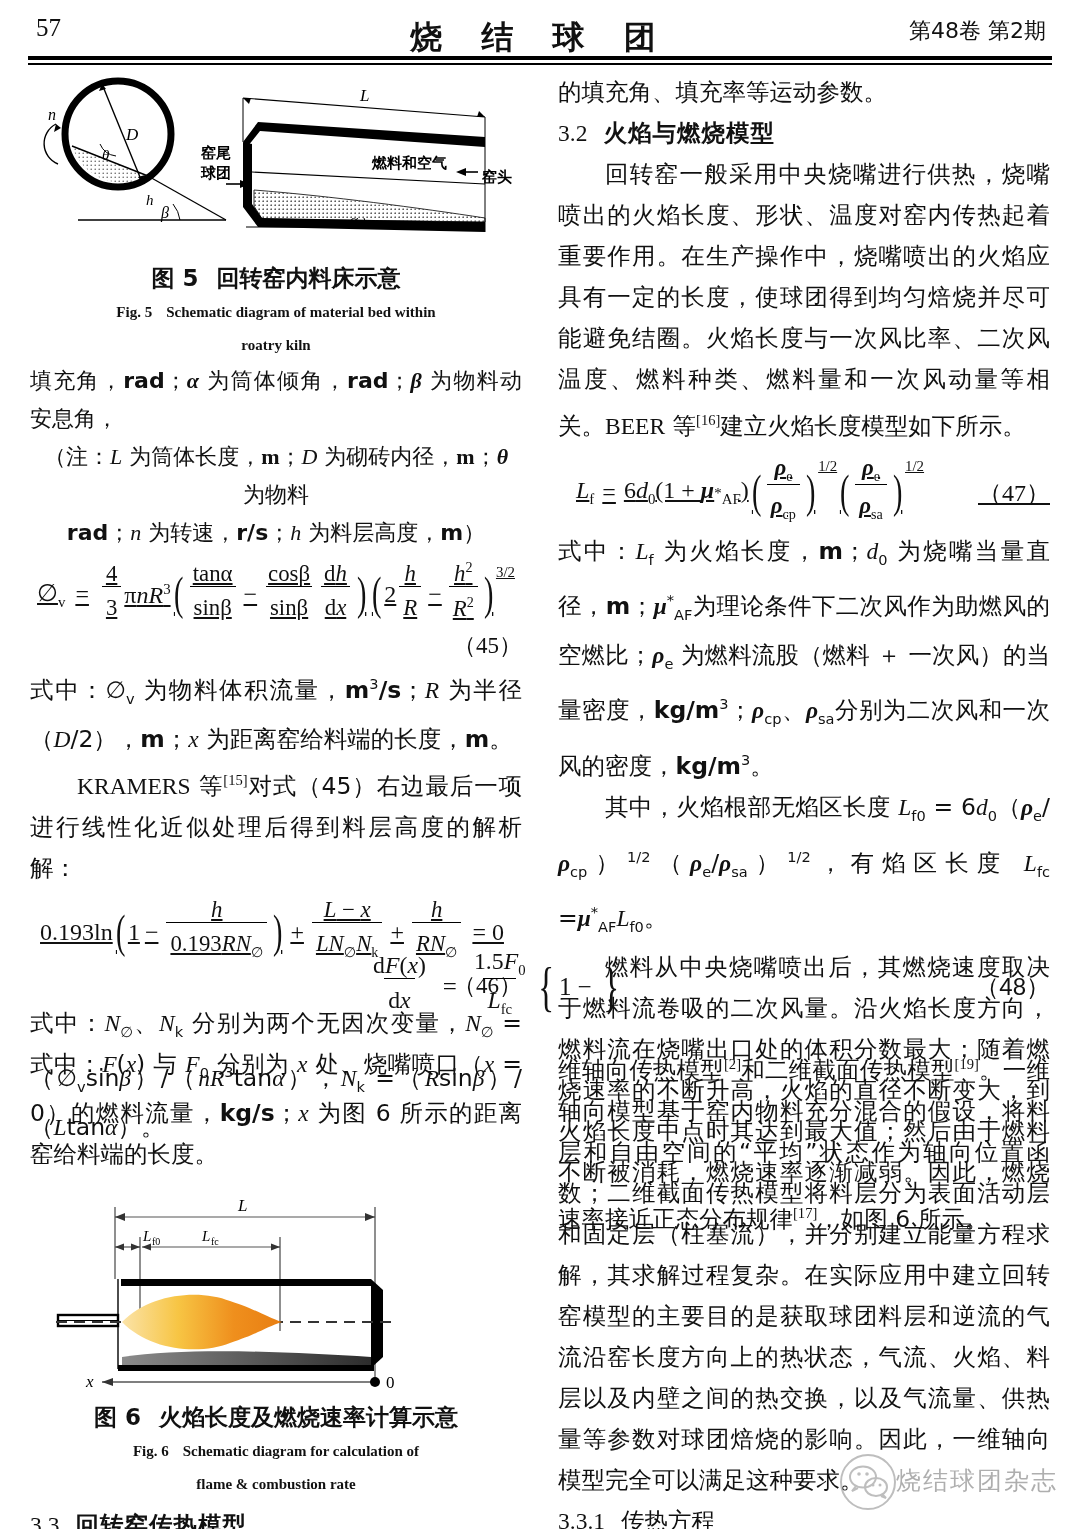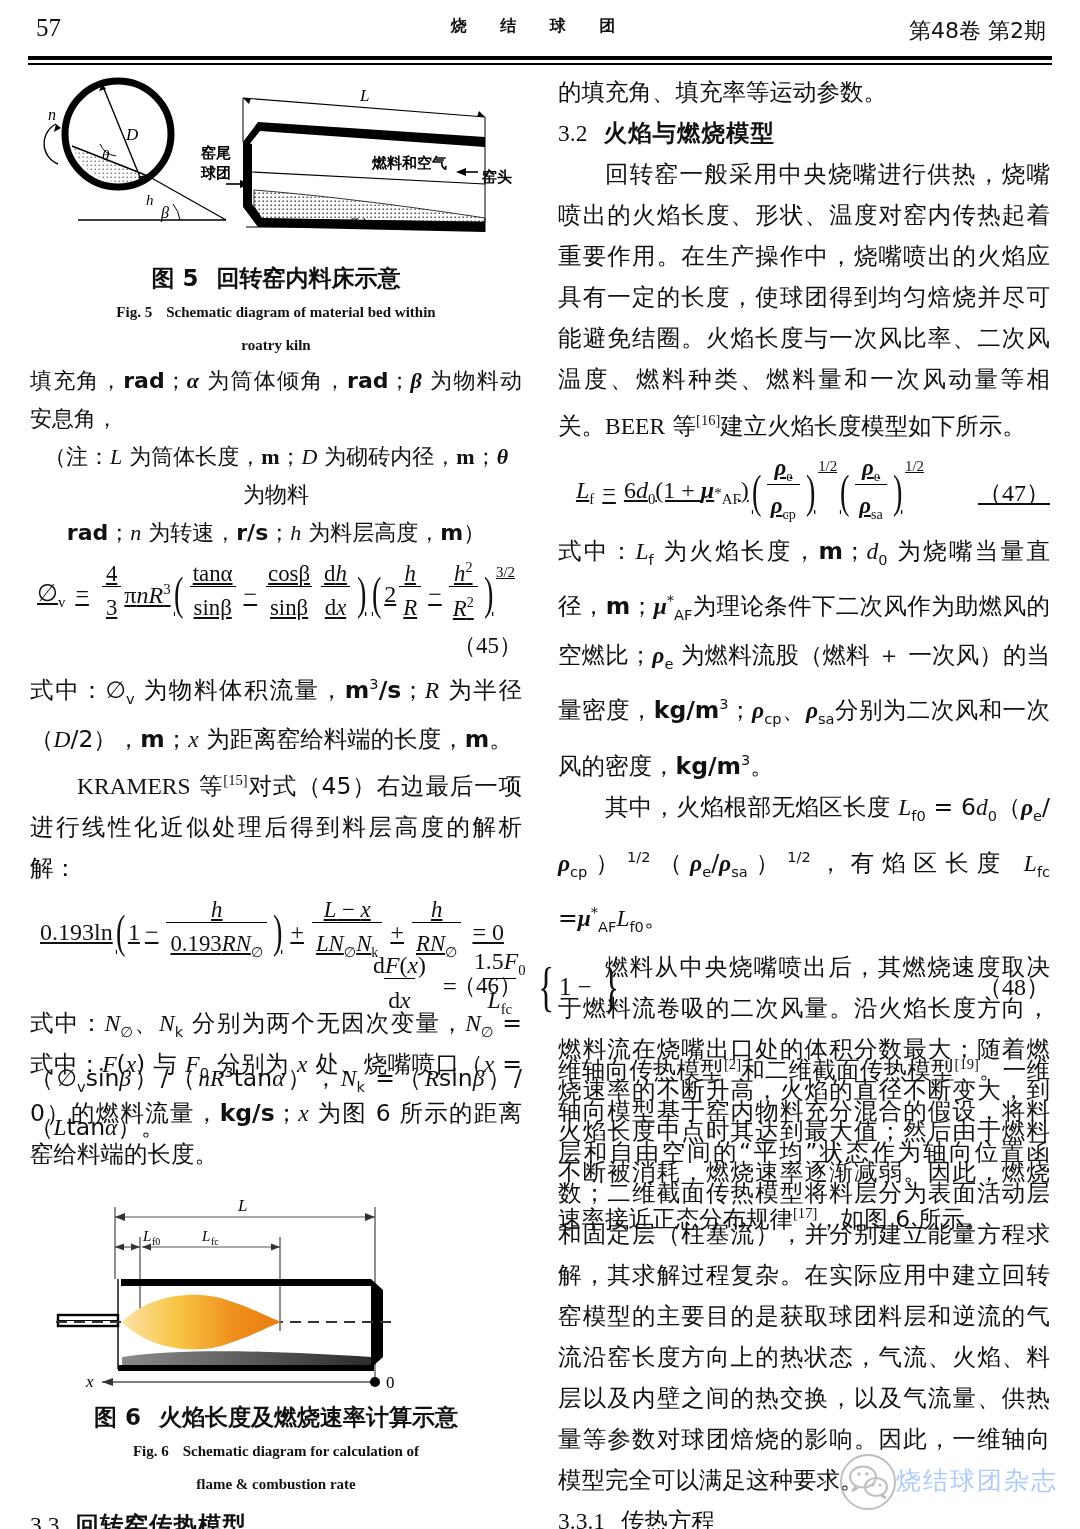--- a/index.html
+++ b/index.html
@@ -35,21 +35,21 @@
     top: 0;
     font-size: 25px;
     font-family: "Liberation Serif", serif;
   }
   .runhead .jtitle {
     position: absolute;
     left: 0;
     right: 0;
     top: 2px;
     text-align: center;
-    font-size: 16px;
+    font-size: 32px;
     letter-spacing: 14px;
     font-family: "DejaVu Sans", sans-serif;
     font-weight: 600;
   }
   .runhead .volume {
     position: absolute;
     right: 4px;
     top: 2px;
     font-size: 22px;
     font-family: "DejaVu Sans", sans-serif;
@@ -192,41 +192,41 @@
     flex: 1;
     display: flex;
     justify-content: center;
     align-items: center;
     font-family: "Liberation Serif", serif;
     font-size: 25px;
   }
   .eq-wide .n {
     width: 90px;
     text-align: right;
-    font-family: Liberation Serif, serif;
+    font-family: Liberation Sans, sans-serif;
     font-size: 24px;
   }
 
   
   .watermark {
     position: absolute;
     left: 838px;
     top: 1452px;
     width: 224px;
     height: 64px;
     opacity: 0.42;
     pointer-events: none;
   }
   .wm-txt {
     position: absolute;
     left: 58px;
     top: 12px;
     font-size: 25px;
     letter-spacing: 2px;
-    color: #3b82f6;
+    color: #404040;
     font-family: "DejaVu Sans", sans-serif;
   }
 </style>
 </head>
 <body>
 
 <div class="page">
 
   <div class="runhead">
     <div class="pageno">57</div>

